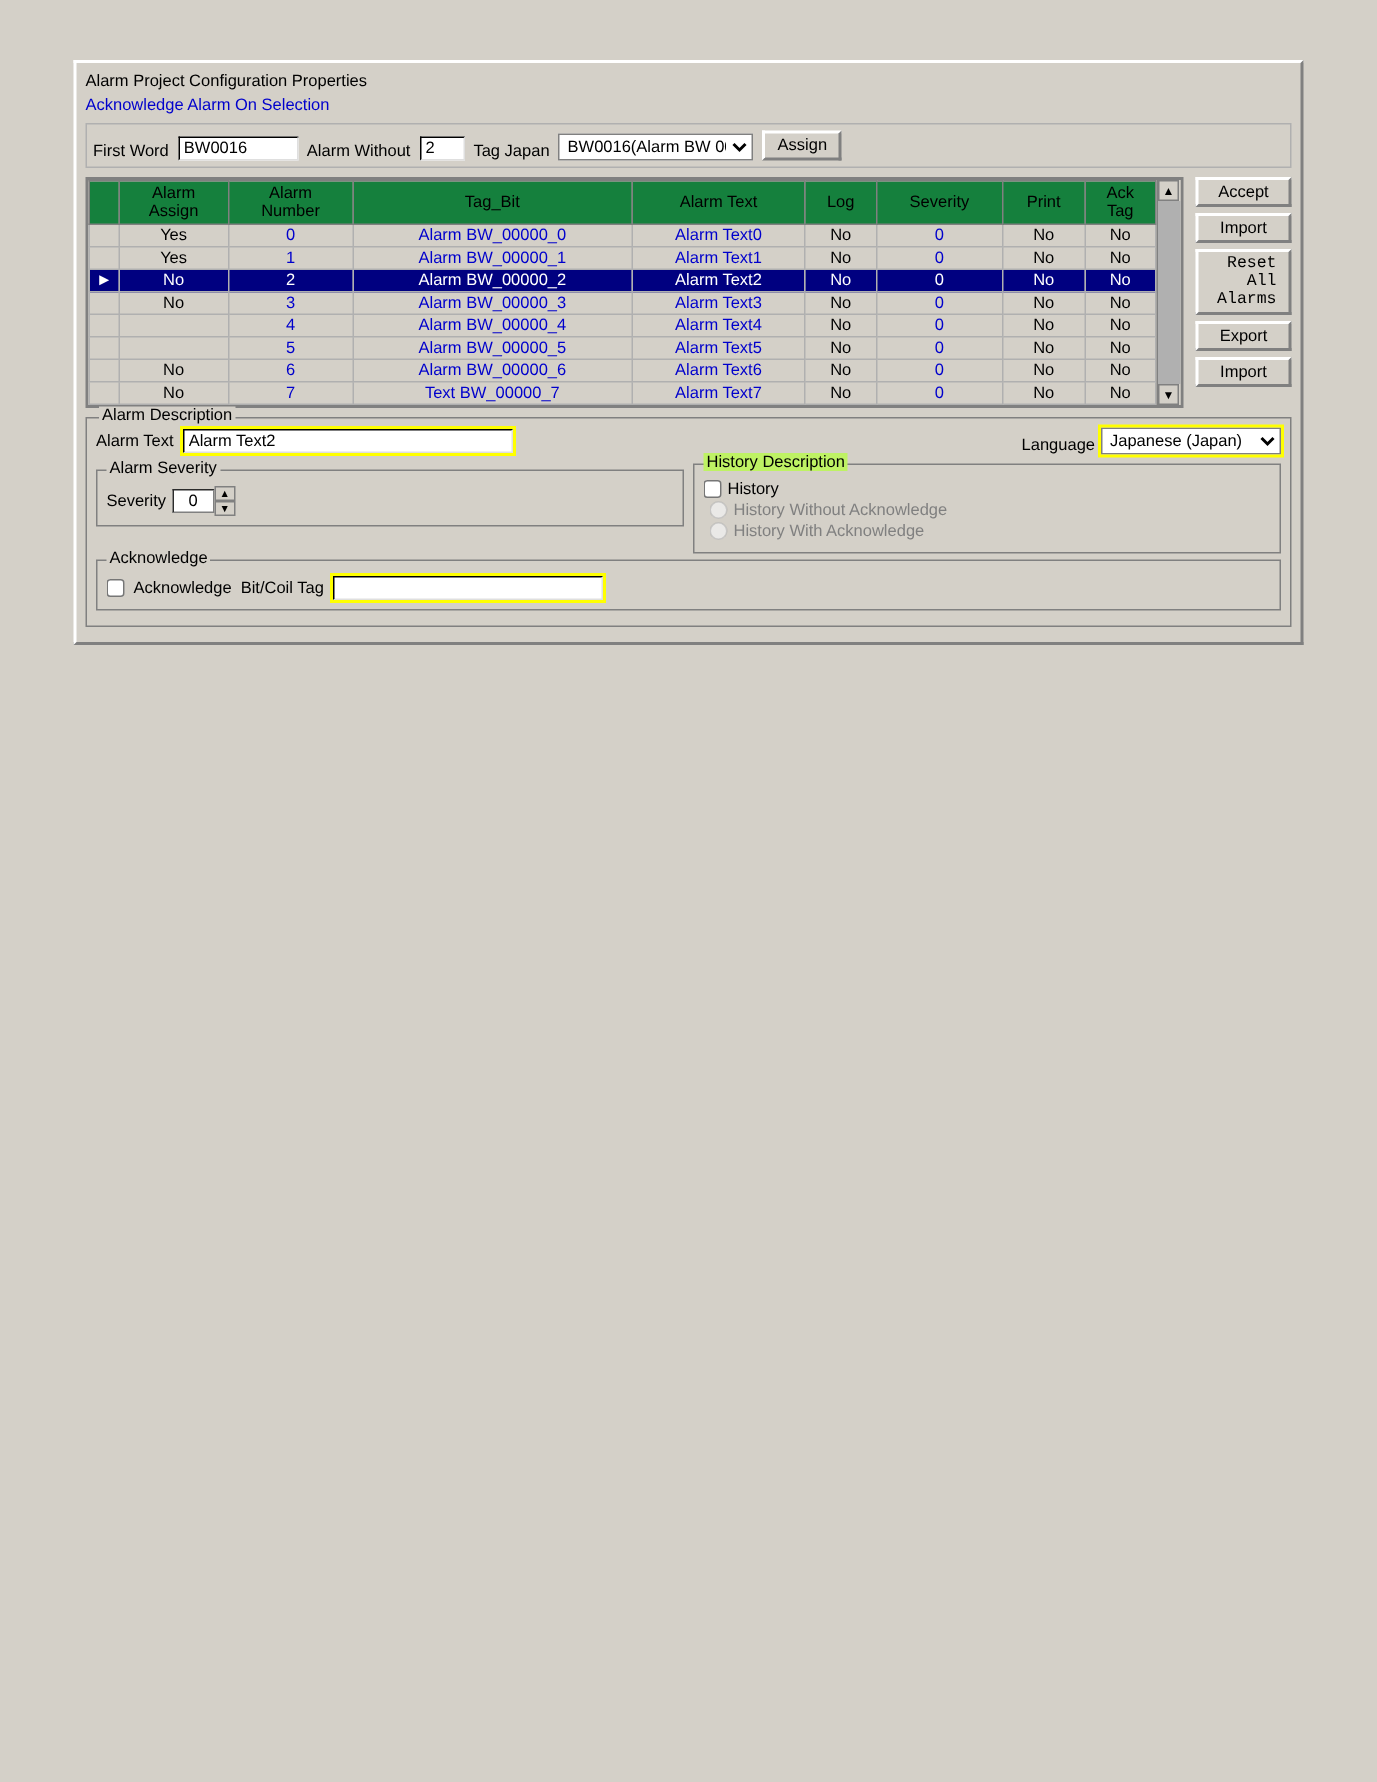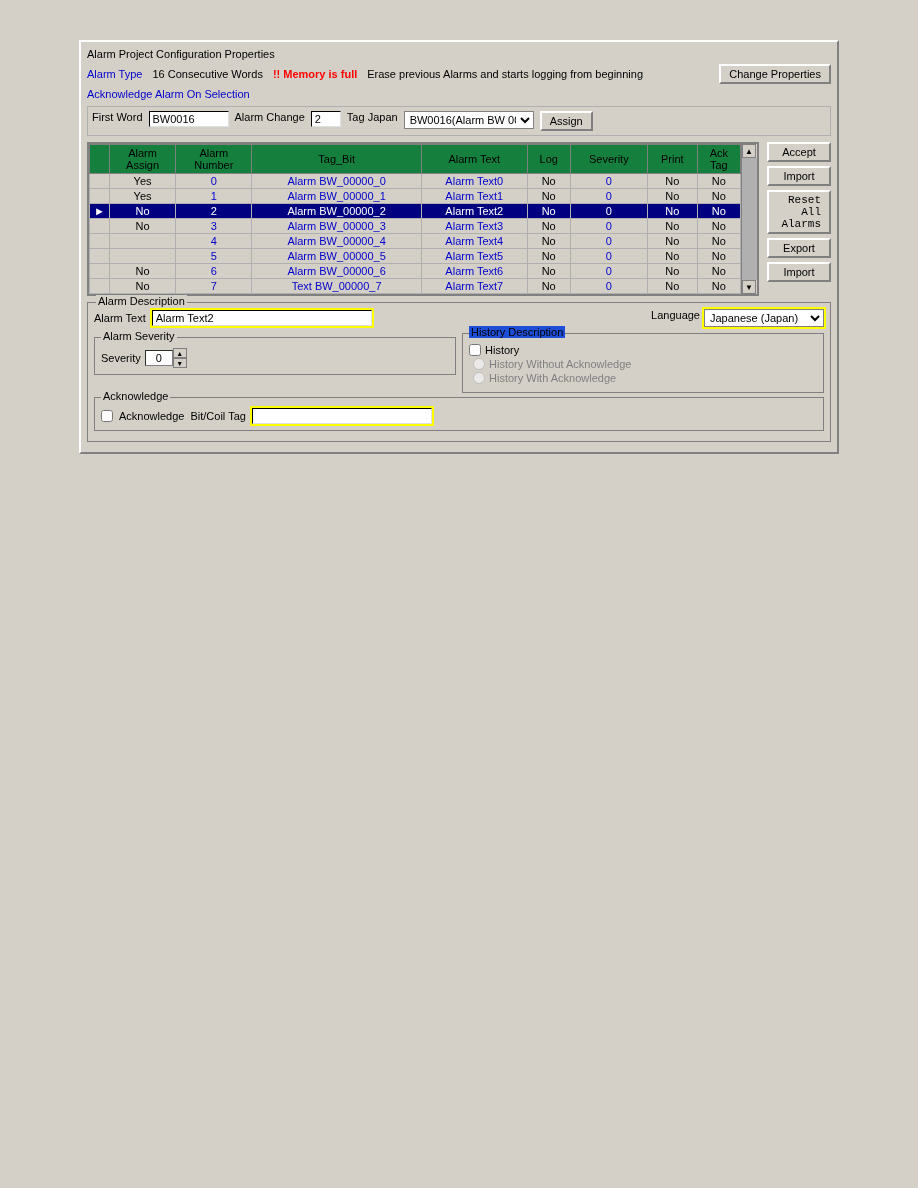--- a/index.html
+++ b/index.html
@@ -12,21 +12,21 @@
       display: flex;
       justify-content: center;
       align-items: flex-start;
       padding-top: 40px;
     }
     .main-panel {
       background: #d4d0c8;
       border: 2px solid #808080;
       border-top-color: #ffffff;
       border-left-color: #ffffff;
-      width: 760px;
+      width: 820px;
       padding: 6px;
     }
     .section-title {
       font-size: 11px;
       color: #000;
       margin-bottom: 4px;
     }
     .label {
       font-size: 11px;
       color: #000;
@@ -188,48 +188,41 @@
     .history-desc-box {
       border: 1px solid #808080;
       padding: 10px 6px 6px 6px;
       position: relative;
       flex: 1;
     }
     .history-desc-label {
       position: absolute;
       top: -8px;
       left: 6px;
-      background: #1d4ed8;
+      background: #bef264;
       padding: 0 2px;
       font-size: 11px;
     }
   </style>
 </head>
 <body>
 
 <div class="main-panel">
 
   <div class="section-title">Alarm Project Configuration Properties</div>
 
-  <div style="display:flex; align-items:center; gap:10px; margin-bottom:4px; flex-wrap:wrap;">
-    <span class="label-blue">Alarm Type</span>
-    <span class="label">16 Consecutive Words</span>
-    <span class="memory-full">!! Memory is full</span>
-    <span class="label">Erase previous Alarms and starts logging from beginning</span>
-    <button class="btn" style="margin-left:auto;">Change Properties</button>
-  </div>
 
   <div style="margin-bottom:6px;">
     <span class="label-blue">Acknowledge Alarm On Selection</span>
   </div>
 
-  <div style="display:flex; align-items:flex-start; gap:6px; margin-bottom:6px; border:1px solid #b0b0b0; padding:4px; background:#d4d0c8;">
+  <div style="display:flex; align-items:flex-end; gap:6px; margin-bottom:6px; border:1px solid #b0b0b0; padding:4px; background:#d4d0c8;">
     <span class="label">First Word</span>
     <input class="textbox" style="width: 80px;" type="text" value="BW0016">
-    <span class="label">Alarm Change</span>
+    <span class="label">Alarm Without</span>
     <input class="textbox" style="width: 30px;" type="text" value="2">
     <span class="label">Tag Japan</span>
     <select class="dropdown" style="width:130px;">
       <option>BW0016(Alarm BW 000</option>
     </select>
     <button class="btn">Assign</button>
   </div>
 
   <div class="panel-layout">
     <div class="panel-left">
@@ -357,21 +350,21 @@
       <button class="btn">Import</button>
     </div>
   </div>
 
   <div class="alarm-desc-section" style="margin-top:6px;">
     <span class="alarm-desc-label">Alarm Description</span>
 
     <div style="display:flex; align-items:center; gap:6px; margin-bottom:6px;">
       <span class="label">Alarm Text</span>
       <input class="textbox yellow-outline" style="width: 220px;" type="text" value="Alarm Text2">
-      <div style="margin-left:auto; display:flex; align-items:flex-start; gap:4px;">
+      <div style="margin-left:auto; display:flex; align-items:flex-end; gap:4px;">
         <span class="label">Language</span>
         <select class="dropdown yellow-outline" style="width:120px;">
           <option>Japanese (Japan)</option>
         </select>
       </div>
     </div>
 
     <div style="display:flex; gap:6px; align-items:flex-start;">
 
 

